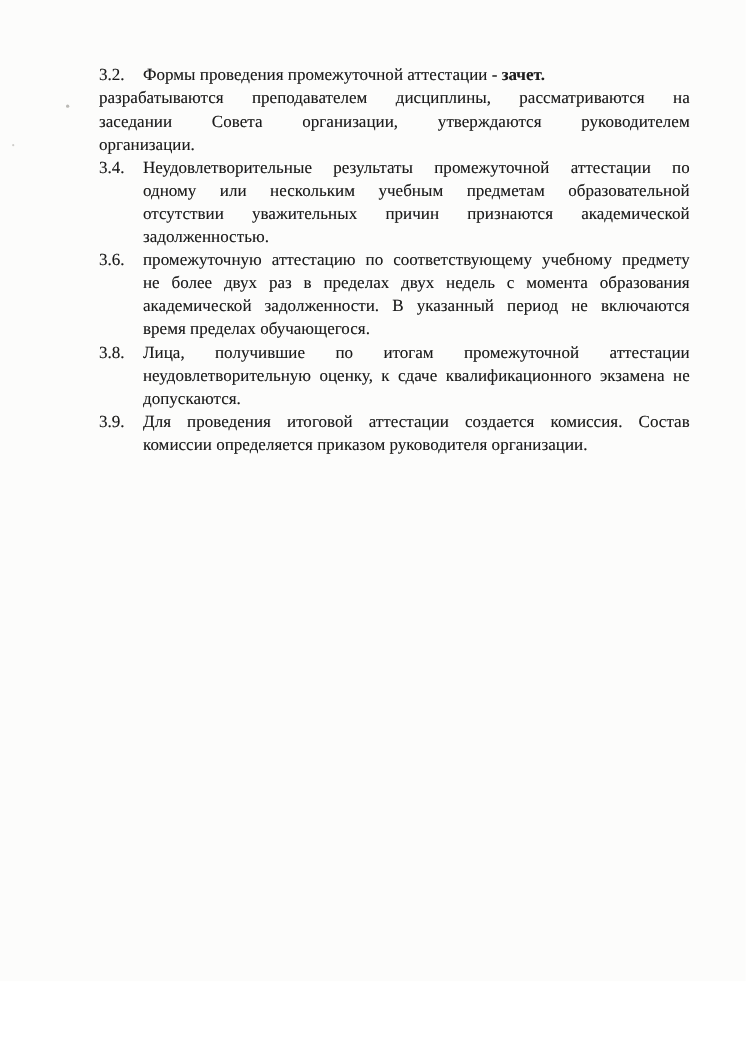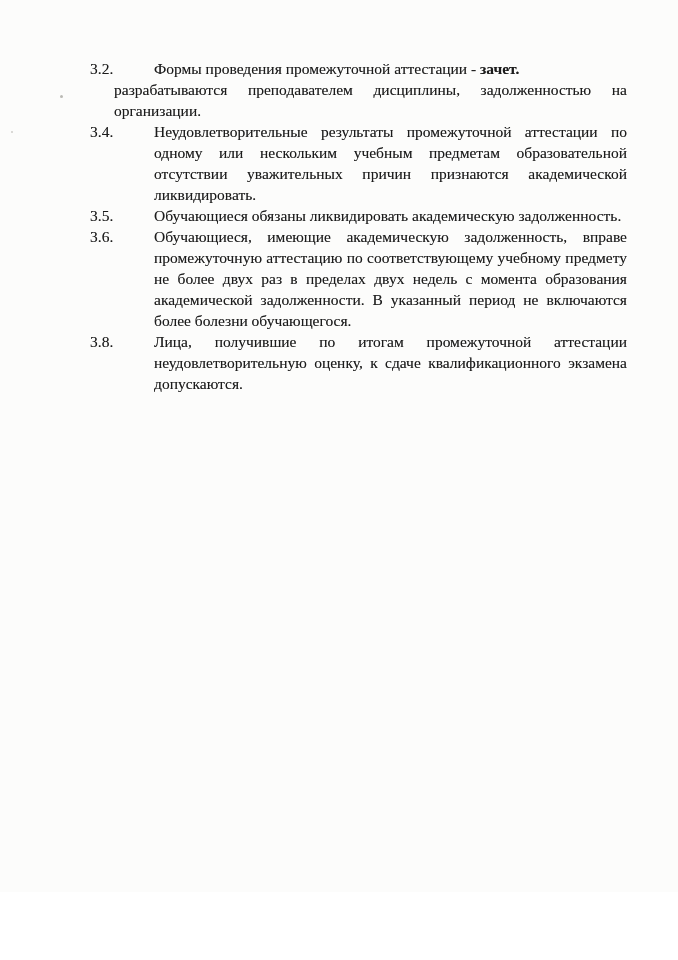--- a/index.html
+++ b/index.html
@@ -38,21 +38,20 @@
   }
   .body-col {
     flex: 1 1 auto;
     min-width: 0;
   }
   .line {
     text-align: justify;
     text-align-last: justify;
     height: 21px;
     overflow: hidden;
-    margin-left: 24px;
   }
   .line.last {
     text-align: left;
     text-align-last: left;
   }
   .bold {
     font-weight: bold;
   }
   .speck {
     position: absolute;
@@ -74,58 +73,59 @@
 
     <div class="item">
       <div class="num">3.2.</div>
       <div class="body-col">
         <div class="line last"><span>Формы проведения промежуточной аттестации - </span><span class="bold">зачет.</span></div>
       </div>
     </div>
 
     <div class="item">
       <div class="body-col">
-        <div class="line">разрабатываются преподавателем дисциплины, задолженностью на</div>
+        <div class="line">разрабатываются преподавателем дисциплины, рассматриваются на</div>
+        <div class="line">заседании Совета организации, утверждаются руководителем</div>
         <div class="line last">организации.</div>
       </div>
     </div>
 
     <div class="item">
       <div class="num">3.4.</div>
       <div class="body-col">
         <div class="line">Неудовлетворительные результаты промежуточной аттестации по</div>
         <div class="line">одному или нескольким учебным предметам образовательной</div>
         <div class="line">отсутствии уважительных причин признаются академической</div>
-        <div class="line last">ликвидировать.</div>
+        <div class="line last">задолженностью.</div>
       </div>
     </div>
 
-    <div class="item">
-      <div class="num">3.5.</div>
-      <div class="body-col">
-        <div class="line last">Обучающиеся обязаны ликвидировать академическую задолженность.</div>
-      </div>
-    </div>
 
     <div class="item">
       <div class="num">3.6.</div>
       <div class="body-col">
-        <div class="line">Обучающиеся, имеющие академическую задолженность, вправе пройти</div>
         <div class="line">промежуточную аттестацию по соответствующему учебному предмету</div>
         <div class="line">не более двух раз в пределах двух недель с момента образования</div>
         <div class="line">академической задолженности. В указанный период не включаются</div>
-        <div class="line last">более болезни обучающегося.</div>
+        <div class="line last">время пределах обучающегося.</div>
       </div>
     </div>
 
 
     <div class="item">
       <div class="num">3.8.</div>
       <div class="body-col">
         <div class="line">Лица, получившие по итогам промежуточной аттестации</div>
         <div class="line">неудовлетворительную оценку, к сдаче квалификационного экзамена не</div>
         <div class="line last">допускаются.</div>
       </div>
     </div>
 
+    <div class="item">
+      <div class="num">3.9.</div>
+      <div class="body-col">
+        <div class="line">Для проведения итоговой аттестации создается комиссия. Состав</div>
+        <div class="line last">комиссии определяется приказом руководителя организации.</div>
+      </div>
+    </div>
 
   </div>
 </div>
 
 </body></html>

